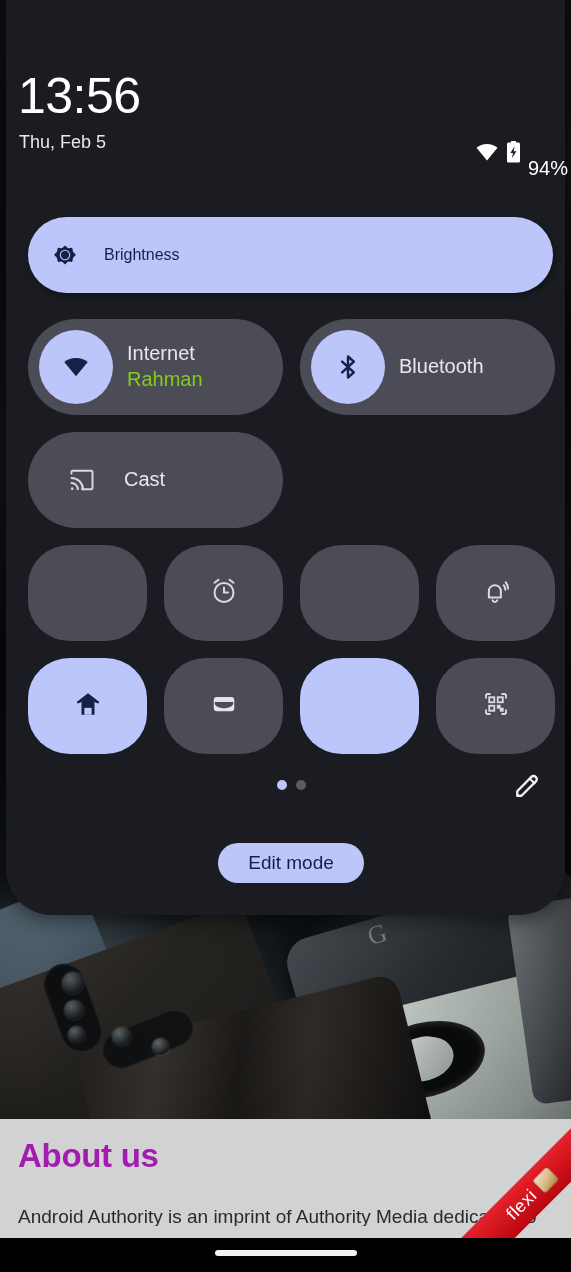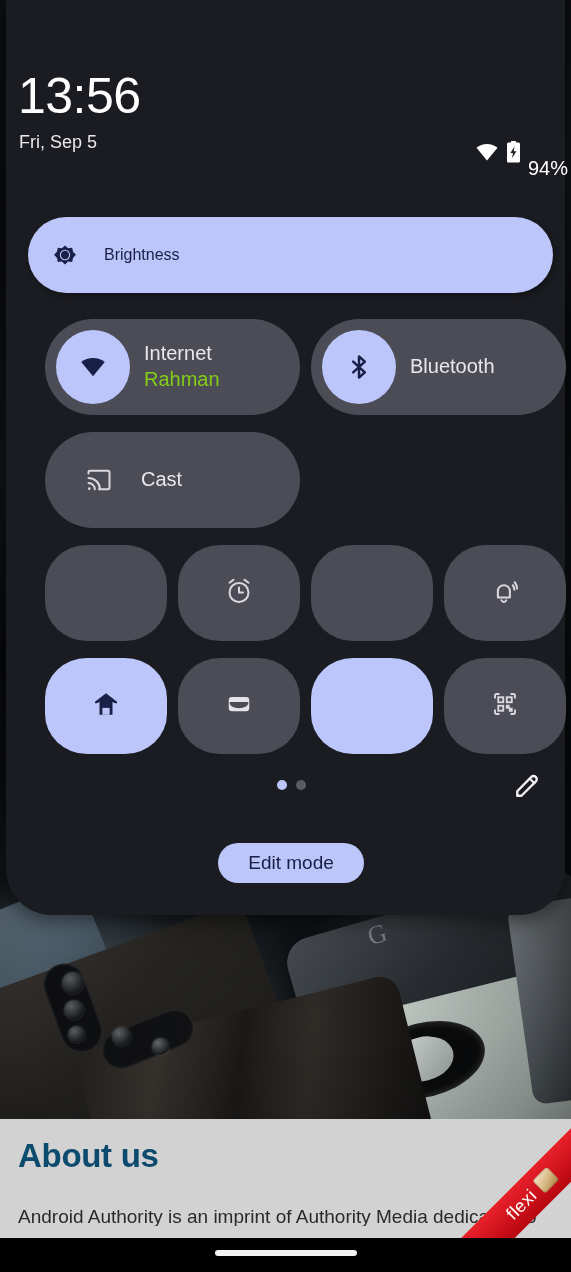--- a/index.html
+++ b/index.html
@@ -208,24 +208,24 @@
   #brightness-icon { margin-left: 21px; display: flex; }
   #brightness-label {
     margin-left: 23px;
     color: #182047;
     font-size: 16px;
   }
 
   
   .tile-row {
     position: absolute;
-    left: 39px;
+    left: 22px;
     width: 527px;
     display: flex;
-    gap: 11px;
+    gap: 17px;
   }
   #row-wide-1 { top: 319px; }
   #row-wide-2 { top: 432px; }
   #row-small-1 { top: 545px; }
   #row-small-2 { top: 658px; }
 
   .tile-wide {
     width: 255px;
     height: 96px;
     border-radius: 48px;
@@ -316,21 +316,21 @@
   #about-card {
     position: absolute;
     left: 0; top: 1119px;
     width: 571px;
     height: 119px;
     background: #d2d2d2;
   }
   #about-title {
     position: absolute;
     left: 18px; top: 20px;
-    color: #0c4a6e;
+    color: #a21caf;
     font-size: 33px;
     font-weight: bold;
     letter-spacing: -0.3px;
     line-height: 1;
   }
   #about-body {
     position: absolute;
     left: 18px; top: 88px;
     width: 545px;
     color: #2a2a2a;
@@ -408,21 +408,21 @@
     <div class="wp-lens" style="left:112px;top:1027px;width:19px;height:19px;"></div>
     <div class="wp-lens" style="left:152px;top:1038px;width:17px;height:17px;"></div>
     <div class="wp-phone wp-p6"></div>
     <div id="wp-vignette"></div>
   </div>
 
   <div id="qs-panel">
 
     <div id="qs-header">
       <div id="clock">13:56</div>
-      <div id="date">Fri, Sep 5</div>
+      <div id="date">Thu, Feb 5</div>
 
       <div id="status-right">
         <span>
           <svg width="24" height="24" viewBox="0 0 24 24" fill="#ffffff">
             <path d="M12 20.5 1.5 7.8C4.3 5.5 8 4.1 12 4.1s7.7 1.4 10.5 3.7L12 20.5z"></path>
           </svg>
         </span>
         <span>
           <svg width="15" height="24" viewBox="0 0 15 24" fill="#ffffff">
             <path d="M5 1h5v1.6h2.4c.9 0 1.6.7 1.6 1.6V21c0 .9-.7 1.6-1.6 1.6H2.6C1.7 22.6 1 21.9 1 21V4.2c0-.9.7-1.6 1.6-1.6H5V1z"></path>

